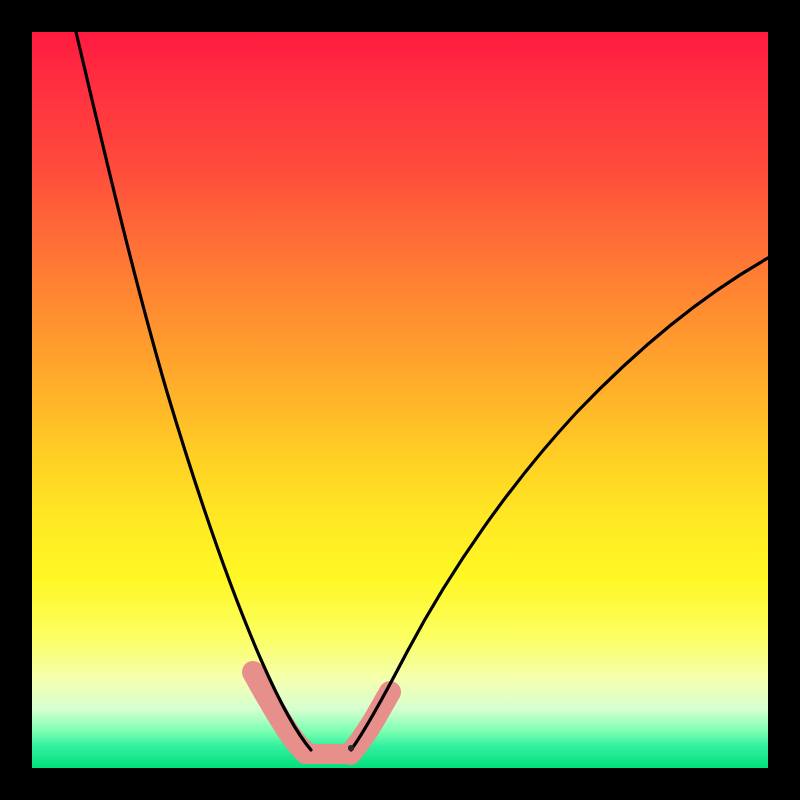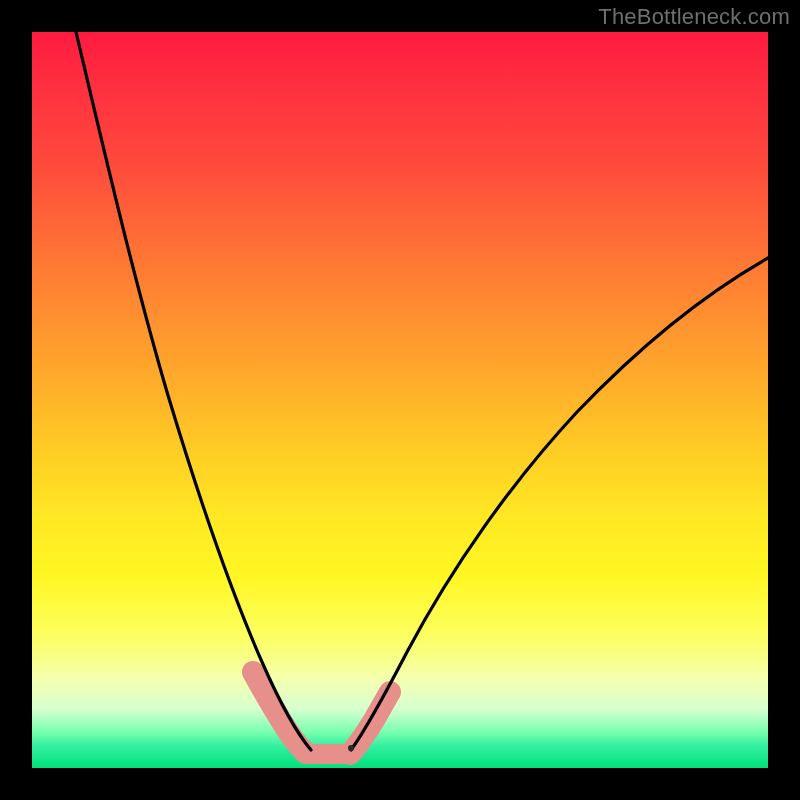--- a/index.html
+++ b/index.html
@@ -60,21 +60,20 @@
     letter-spacing: 0.2px;
     font-weight: 500;
     user-select: none;
   }
 </style>
 </head>
 <body>
 
 <div class="stage">
 
-  <div class="watermark">TheBottleneck.com</div>
 
   <div class="plot-area">
     <div class="gradient-fill"></div>
 
     <svg class="curve-svg" viewBox="0 0 736 736" preserveAspectRatio="none">
 
       <path d="M 221,640  Q 235,666 250,690  Q 262,710 273,720" fill="none" stroke="#e78f8a" stroke-width="22" stroke-linecap="round"></path>
       <path d="M 273,722  L 318,722" fill="none" stroke="#e78f8a" stroke-width="20" stroke-linecap="round"></path>
       <path d="M 318,722  Q 330,708 342,688  Q 350,674 358,660" fill="none" stroke="#e78f8a" stroke-width="22" stroke-linecap="round"></path>
 

